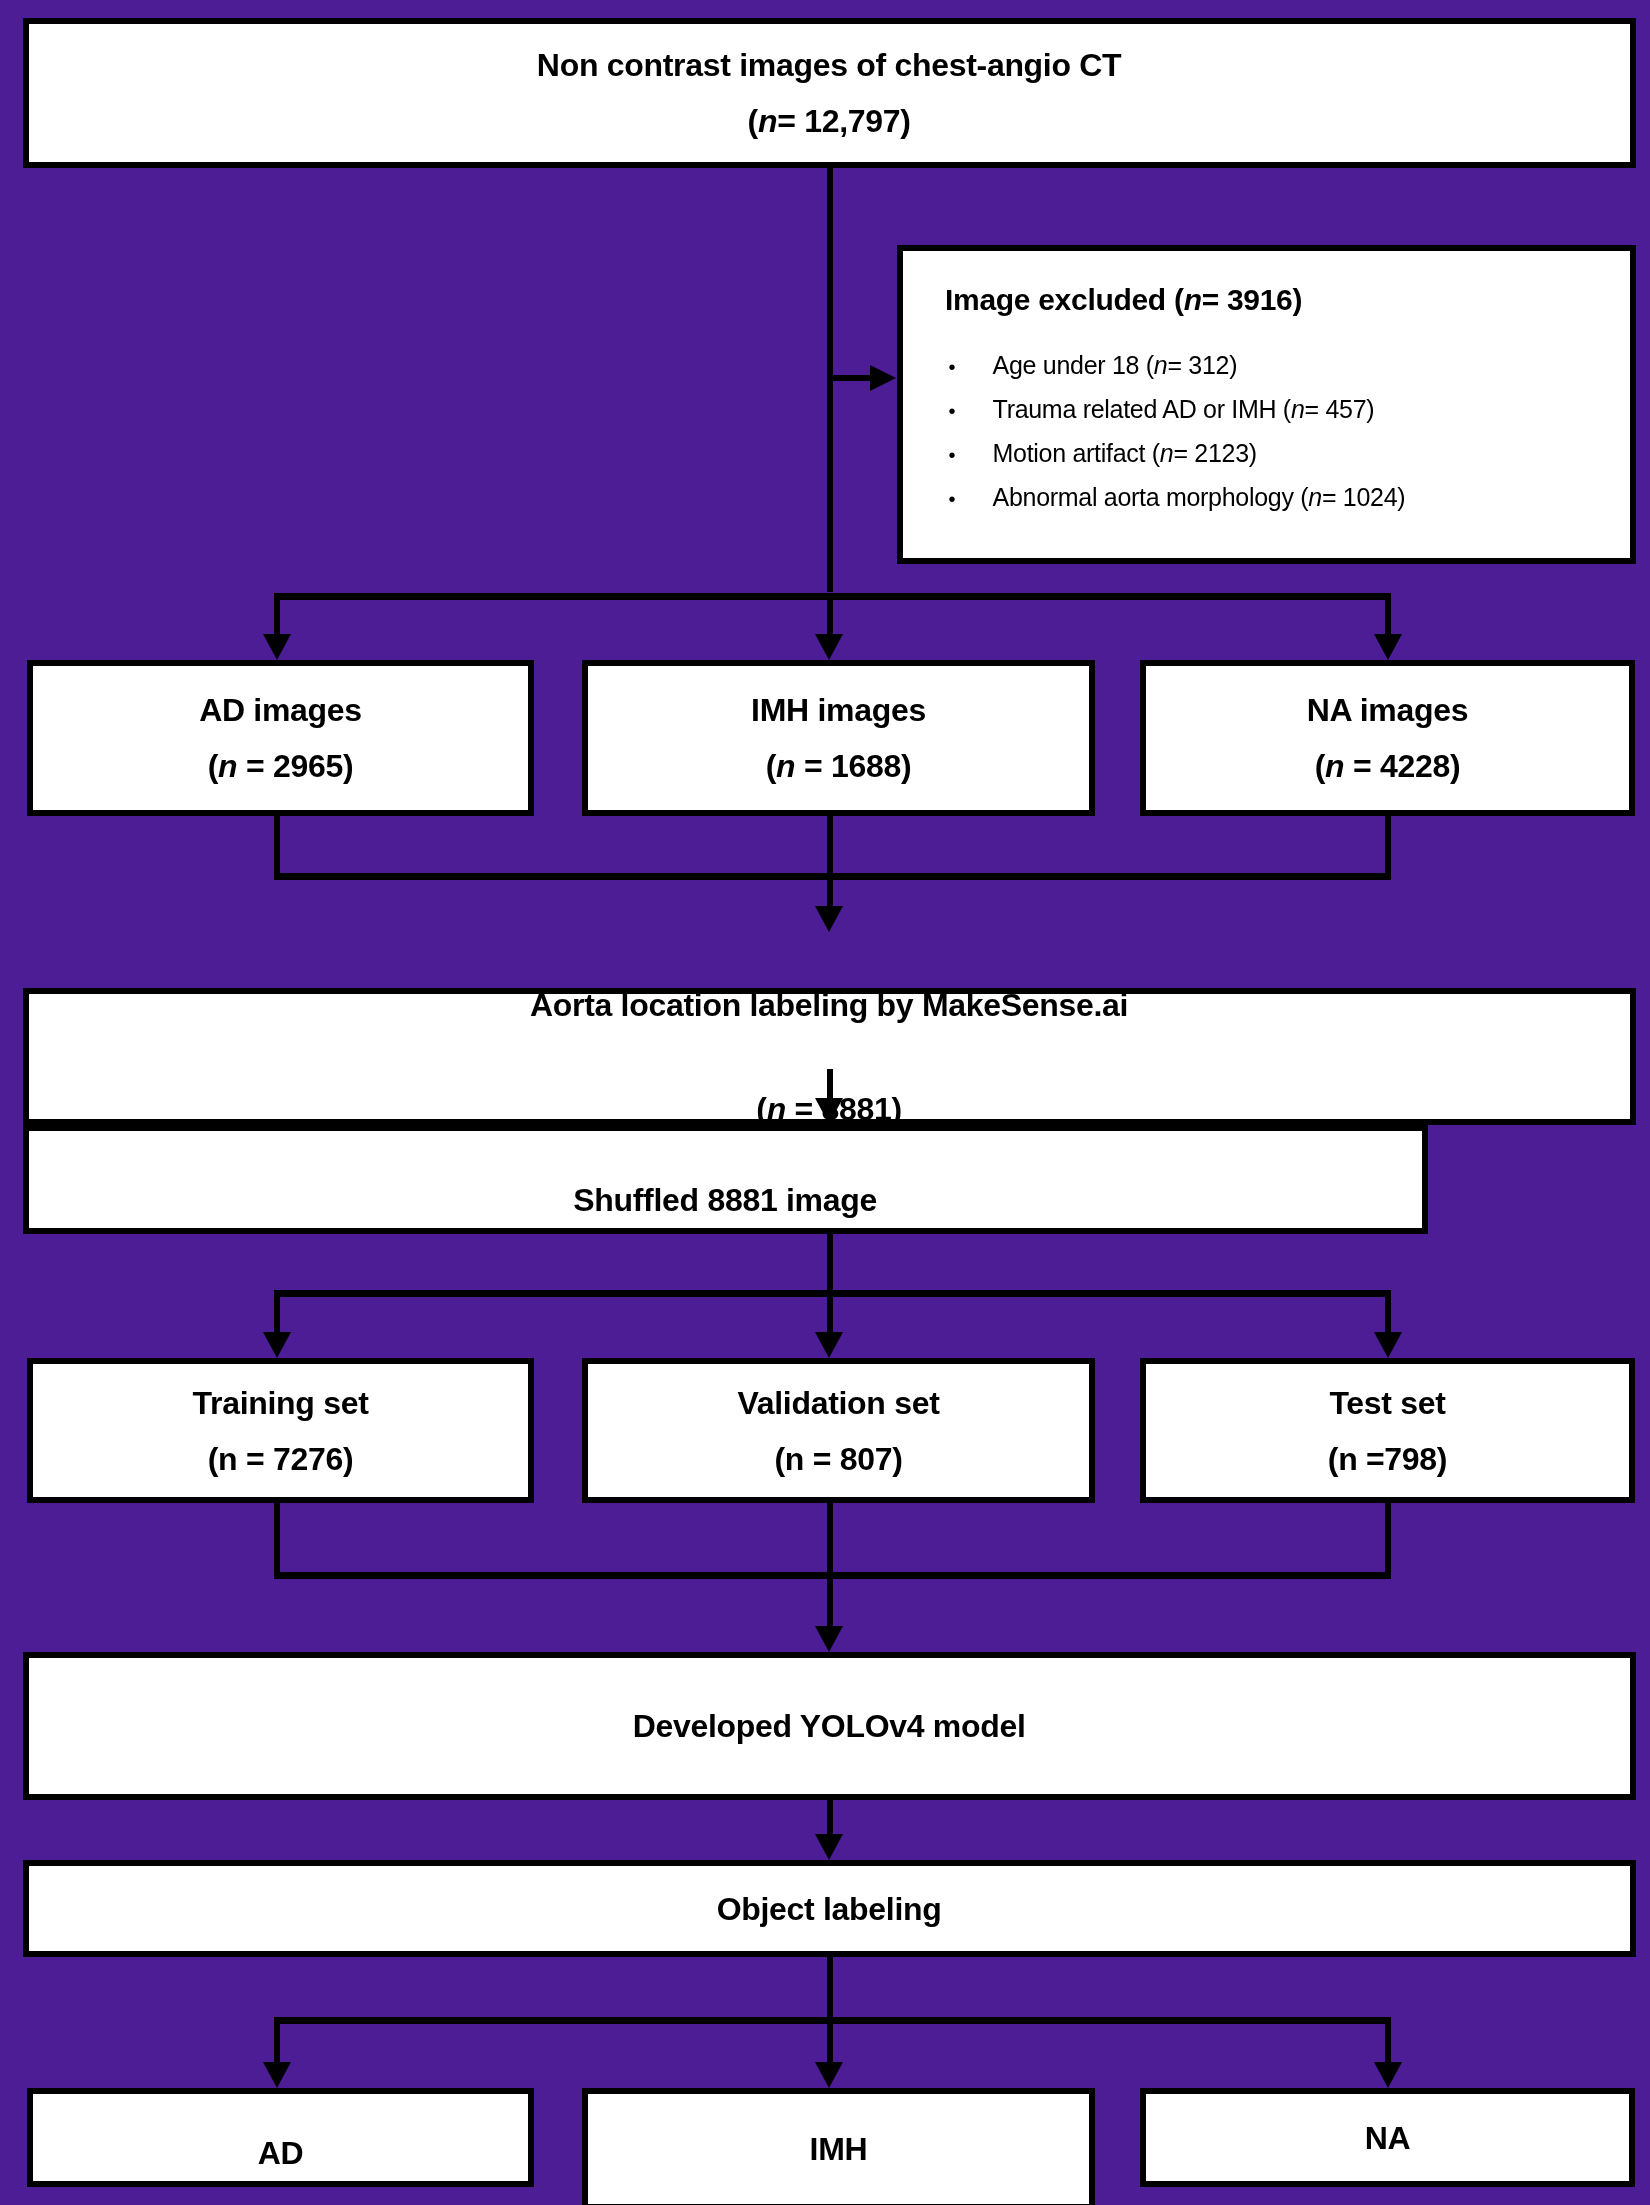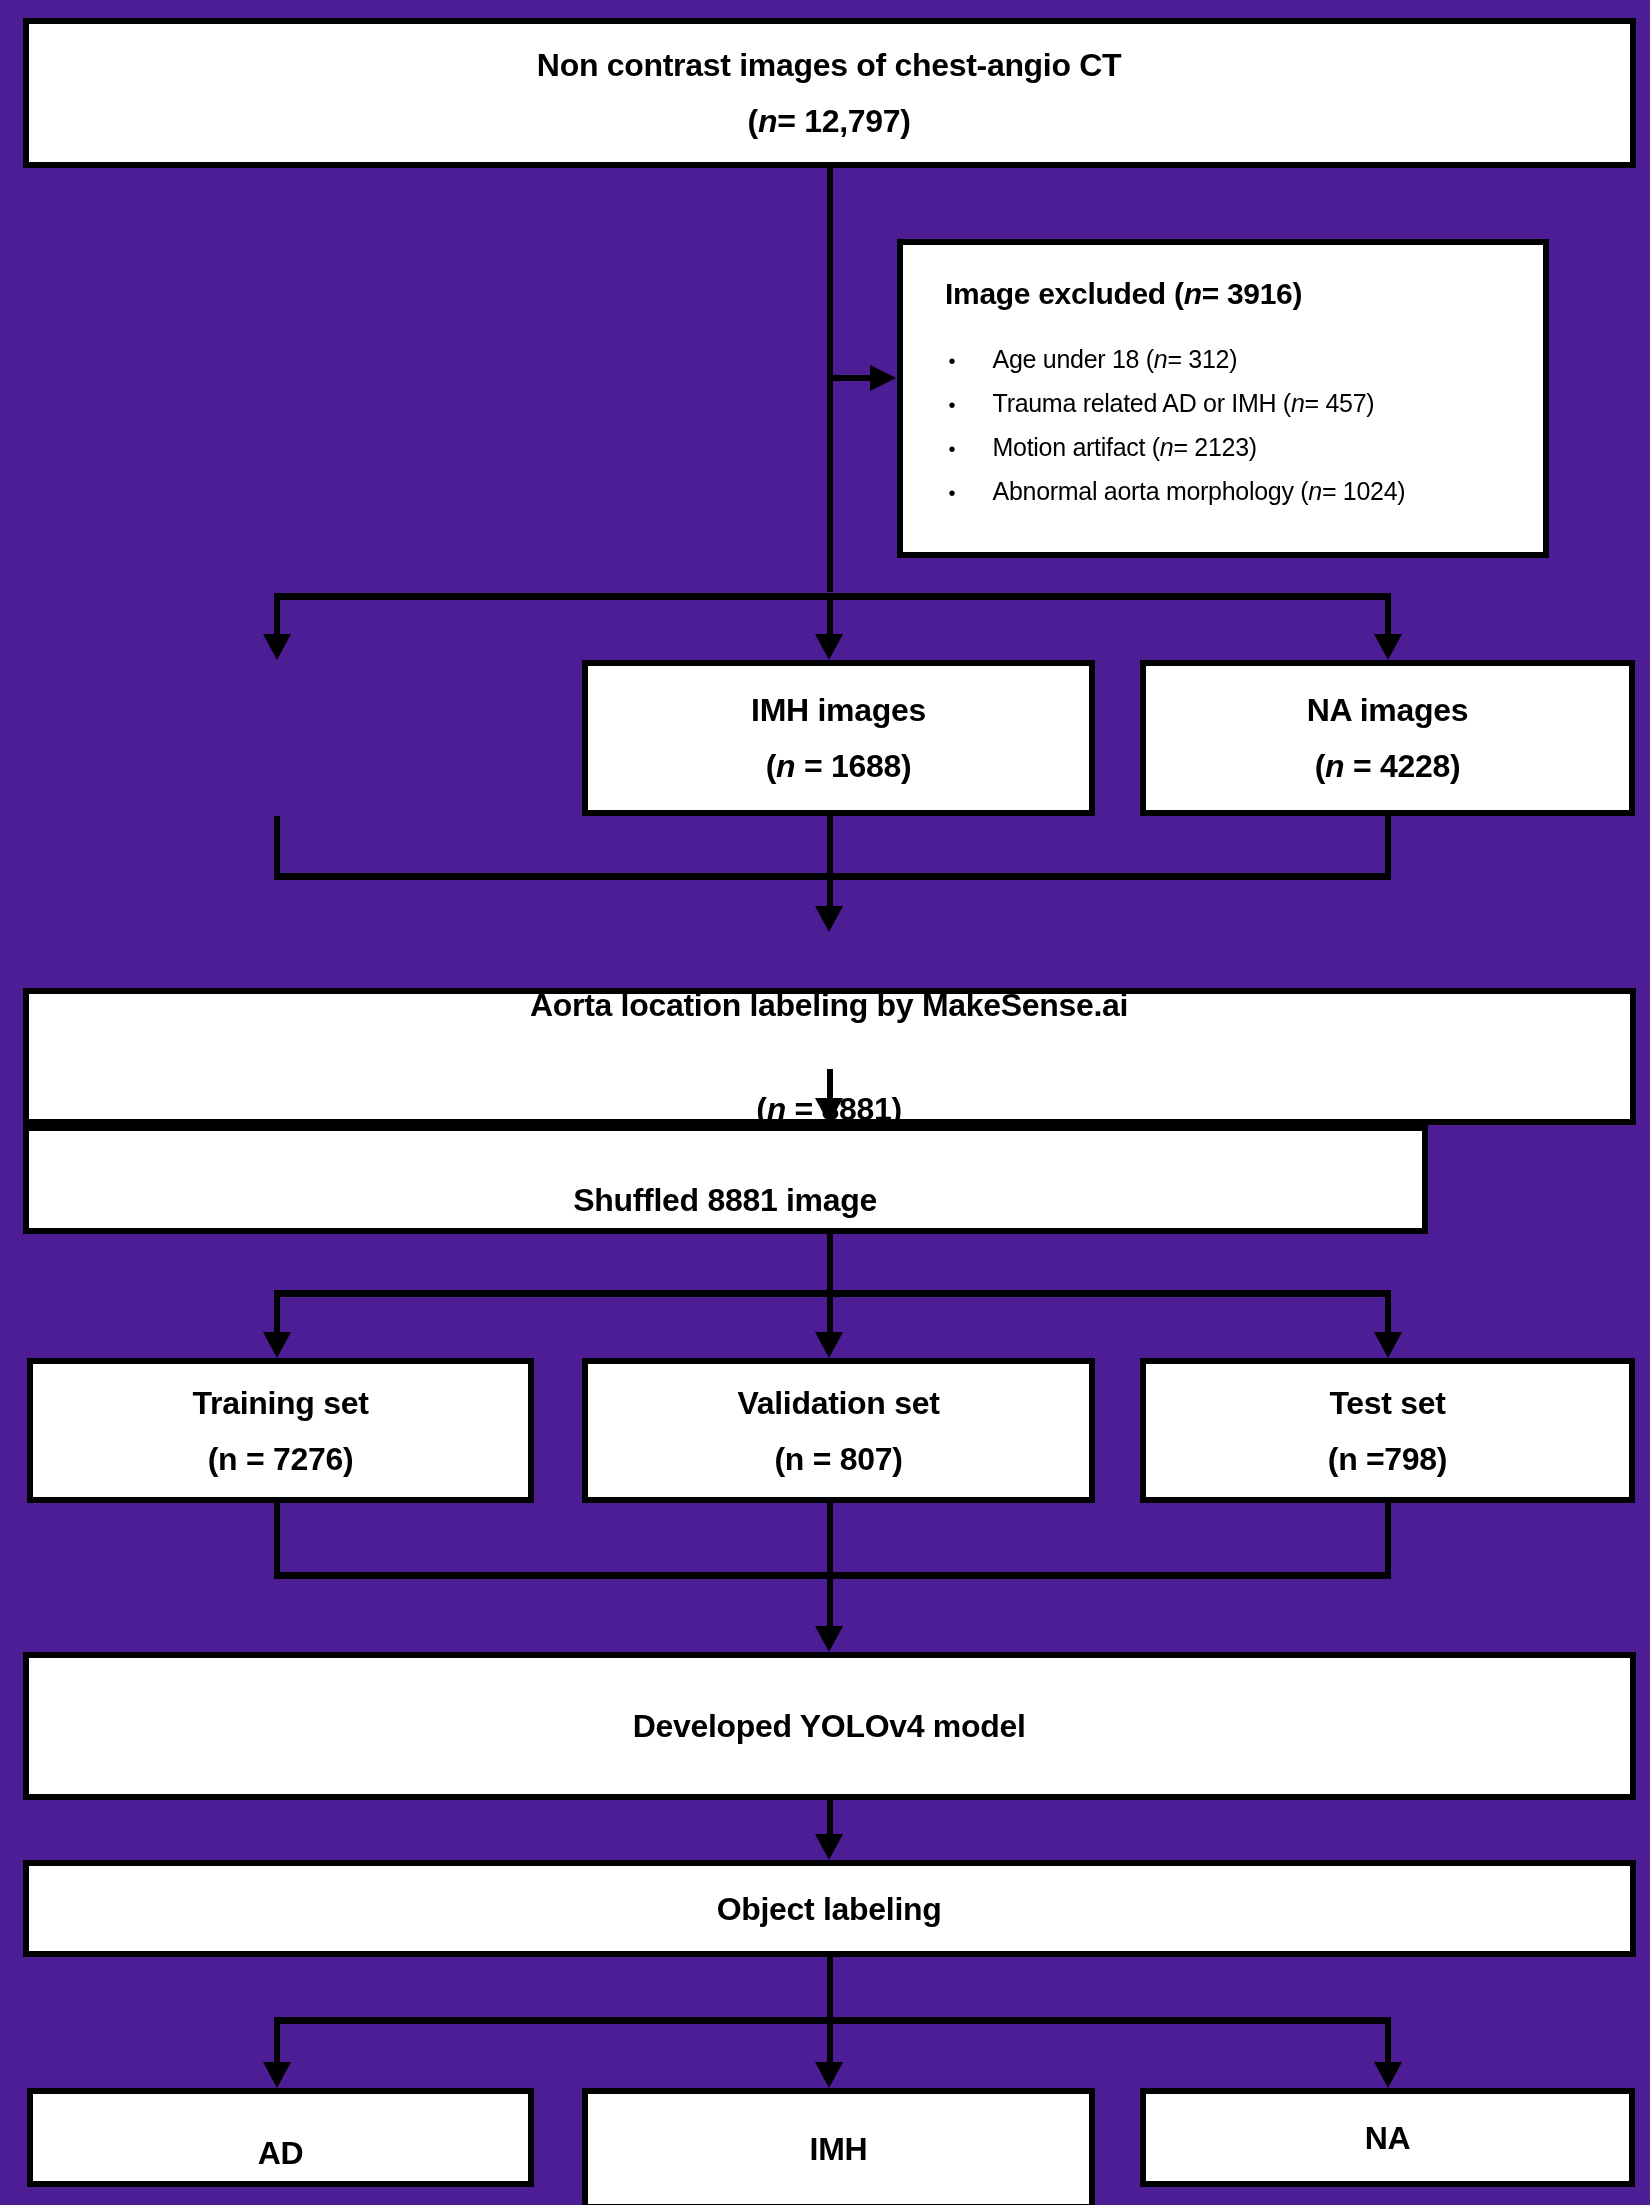--- a/index.html
+++ b/index.html
@@ -74,21 +74,21 @@
 </head>
 <body>
 
 <div id="canvas">
 
   <div class="box" style="left:22.6px;top:18px;width:1613px;height:150px;">
       <div class="tline"><span>Non contrast images of chest-angio CT</span></div>
       <div class="tline"><span>(</span><span class="it">n</span><span>= 12,797)</span></div>
     </div>
 
-  <div class="box excluded" style="left:897px;top:239px;width:652px;height:319px;font-weight:normal;">
+  <div class="box excluded" style="left:897px;top:245px;width:739px;height:319px;font-weight:normal;">
     <div class="excl-title"><span>Image excluded (</span><span class="it">n</span><span>= 3916)</span></div>
     <ul class="excl-list">
         <li>
           <span class="bm">•</span>
           <span><span>Age under 18 (</span><span class="it">n</span><span>= 312)</span></span>
         </li>
         <li>
           <span class="bm">•</span>
           <span><span>Trauma related AD or IMH (</span><span class="it">n</span><span>= 457)</span></span>
         </li>
@@ -96,20 +96,24 @@
           <span class="bm">•</span>
           <span><span>Motion artifact (</span><span class="it">n</span><span>= 2123)</span></span>
         </li>
         <li>
           <span class="bm">•</span>
           <span><span>Abnormal aorta morphology (</span><span class="it">n</span><span>= 1024)</span></span>
         </li>
       </ul>
   </div>
 
+  <div class="box" style="left:27px;top:660px;width:507px;height:156px;">
+      <div class="tline"><span>AD images</span></div>
+      <div class="tline"><span>(</span><span class="it">n</span><span> = 2965)</span></div>
+    </div>
   <div class="box" style="left:582px;top:660px;width:513px;height:156px;">
       <div class="tline"><span>IMH images</span></div>
       <div class="tline"><span>(</span><span class="it">n</span><span> = 1688)</span></div>
     </div>
   <div class="box" style="left:1140px;top:660px;width:495px;height:156px;">
       <div class="tline"><span>NA images</span></div>
       <div class="tline"><span>(</span><span class="it">n</span><span> = 4228)</span></div>
     </div>
 
   <div class="box" style="left:22.6px;top:988px;width:1613px;height:137px;gap:48px;">

